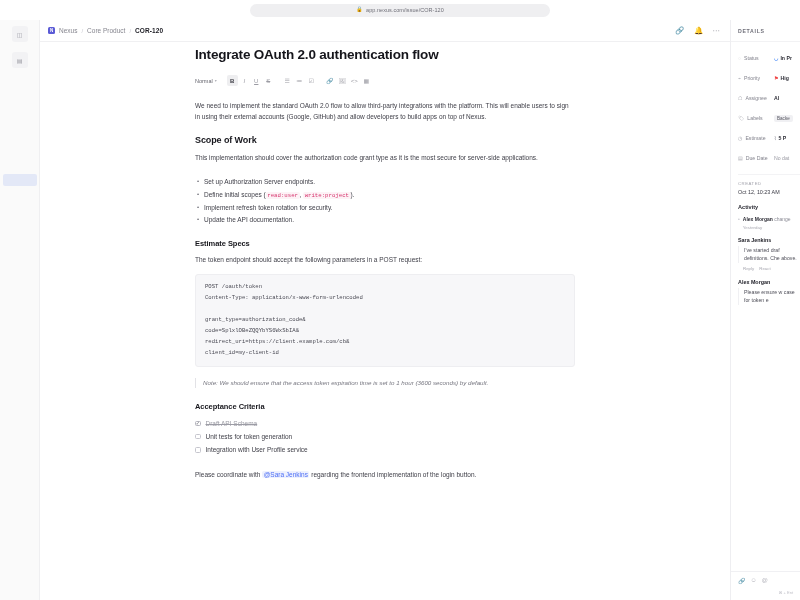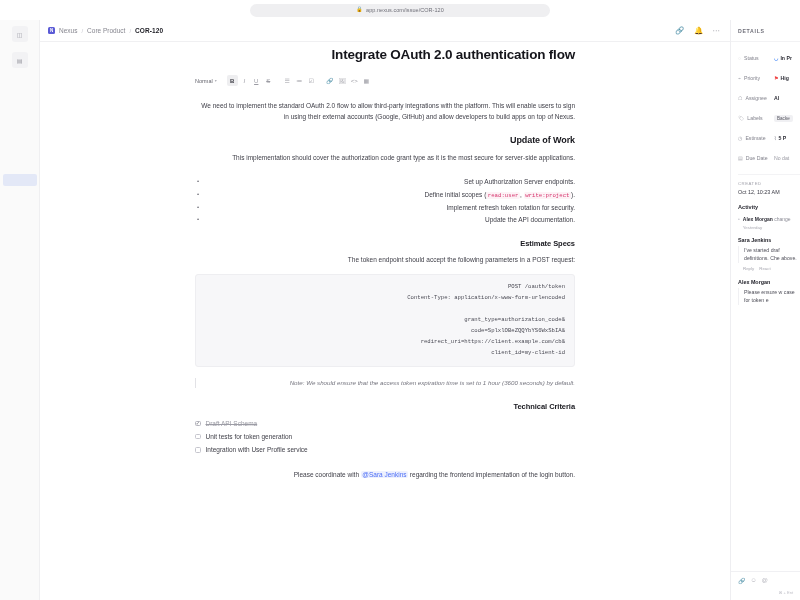--- a/index.html
+++ b/index.html
@@ -70,21 +70,21 @@
     color: #fff; font-size: 4.5px; font-weight: bold;
   }
   .bc-link { color: #86868f; }
   .bc-sep { color: #c9c9d0; font-size: 6px; }
   .bc-current { color: #1d1d24; font-weight: bold; letter-spacing: .1px; }
   .top-actions { margin-left: auto; display: flex; align-items: center; gap: 9px; }
   .ticon { font-size: 7.5px; color: #a0a0a8; line-height: 1; }
 
   
   .canvas { flex: 1; overflow: hidden; padding: 0 0 0 0; }
-  .doc { width: 380px; margin: 0 auto; padding-top: 6px; text-align: right; }
+  .doc { width: 380px; margin: 0 auto; padding-top: 6px; }
 
   .doc-title {
     font-size: 13.5px; font-weight: bold; color: #15151b;
     letter-spacing: -.2px; line-height: 1.1;
     margin-bottom: 12px;
   }
 
   
   .fmt-bar {
     display: flex; align-items: center; gap: 0;
@@ -301,21 +301,21 @@
           <span class="fmt-group">
             <span class="fmt-btn">🔗</span>
             <span class="fmt-btn">🖼</span>
             <span class="fmt-btn">&lt;&gt;</span>
             <span class="fmt-btn">▦</span>
           </span>
         </div>
 
         <p class="body">We need to implement the standard OAuth 2.0 flow to allow third-party integrations with the platform. This will enable users to sign in using their external accounts (Google, GitHub) and allow developers to build apps on top of Nexus.</p>
 
-        <h2>Update of Work</h2>
+        <h2>Scope of Work</h2>
         <p class="body">This implementation should cover the authorization code grant type as it is the most secure for server-side applications.</p>
 
         <ul class="bullets">
           <li><span>Set up Authorization Server endpoints.</span></li>
           <li><span>Define initial scopes (</span><code class="inline">read:user</code><span>, </span><code class="inline">write:project</code><span>).</span></li>
           <li><span>Implement refresh token rotation for security.</span></li>
           <li><span>Update the API documentation.</span></li>
         </ul>
 
         <h3>Estimate Specs</h3>
@@ -324,21 +324,21 @@
         <pre class="codeblock">POST /oauth/token
 Content-Type: application/x-www-form-urlencoded
 
 grant_type=authorization_code&amp;
 code=SplxlOBeZQQYbYS6WxSbIA&amp;
 redirect_uri=https://client.example.com/cb&amp;
 client_id=my-client-id</pre>
 
         <blockquote class="note">Note: We should ensure that the access token expiration time is set to 1 hour (3600 seconds) by default.</blockquote>
 
-        <h3>Technical Criteria</h3>
+        <h3>Acceptance Criteria</h3>
         <ul class="checklist">
           <li class="done">
             <span class="cbox checked"></span>
             <span class="ck-label">Draft API Schema</span>
           </li>
           <li>
             <span class="cbox"></span>
             <span class="ck-label">Unit tests for token generation</span>
           </li>
           <li>

